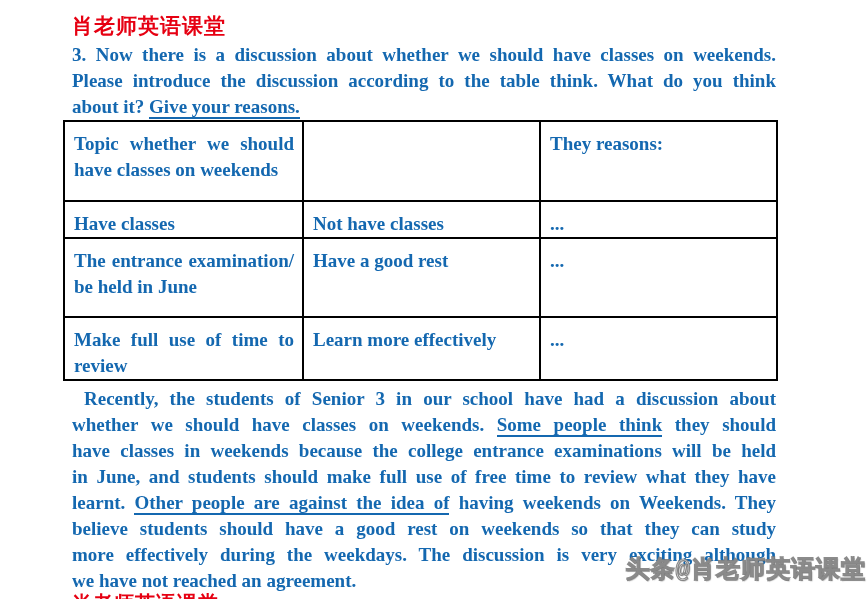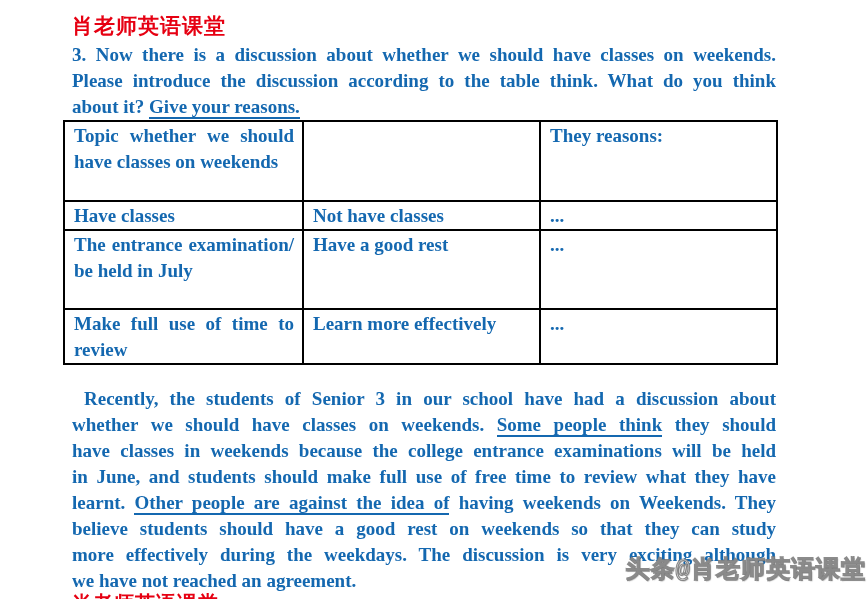--- a/index.html
+++ b/index.html
@@ -50,21 +50,21 @@
 
   .disc-table {
     position: absolute; left: 63px; top: 120px;
     width: 713px;
     border-collapse: collapse;
     table-layout: fixed;
   }
   .disc-table td {
     border: 2px solid var(--table-border);
     vertical-align: top;
-    padding: 1px 8px 0 9px;
+    padding: 9px 8px 0 9px;
     color: var(--text-blue);
     font-weight: bold;
     font-size: 19px;
     line-height: 26px;
     overflow: hidden;
   }
   .disc-table col.c1 { width: 239px; }
   .disc-table col.c2 { width: 237px; }
   .disc-table col.c3 { width: 237px; }
   .disc-table tr.r1 { height: 80px; }
@@ -127,21 +127,21 @@
         <td class="just">Topic whether we should have classes on weekends</td>
         <td></td>
         <td>They reasons:</td>
       </tr>
       <tr class="r3">
         <td>Have classes</td>
         <td>Not have classes</td>
         <td>...</td>
       </tr>
       <tr class="r4">
-        <td class="just">The entrance examination/ be held in July</td>
+        <td class="just">The entrance examination/ be held in June</td>
         <td>Have a good rest</td>
         <td>...</td>
       </tr>
       <tr class="r5">
         <td class="just">Make full use of time to review</td>
         <td>Learn more effectively</td>
         <td>...</td>
       </tr>
     </tbody>
   </table>

